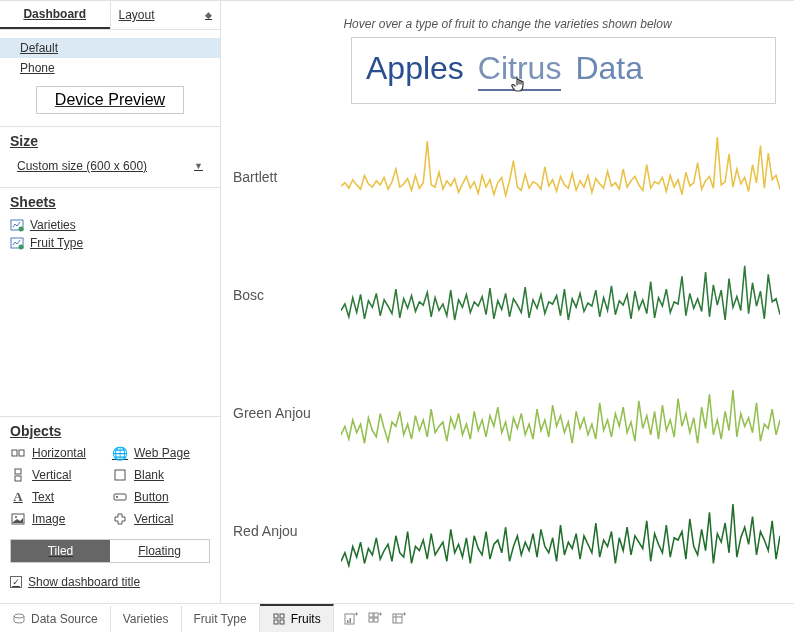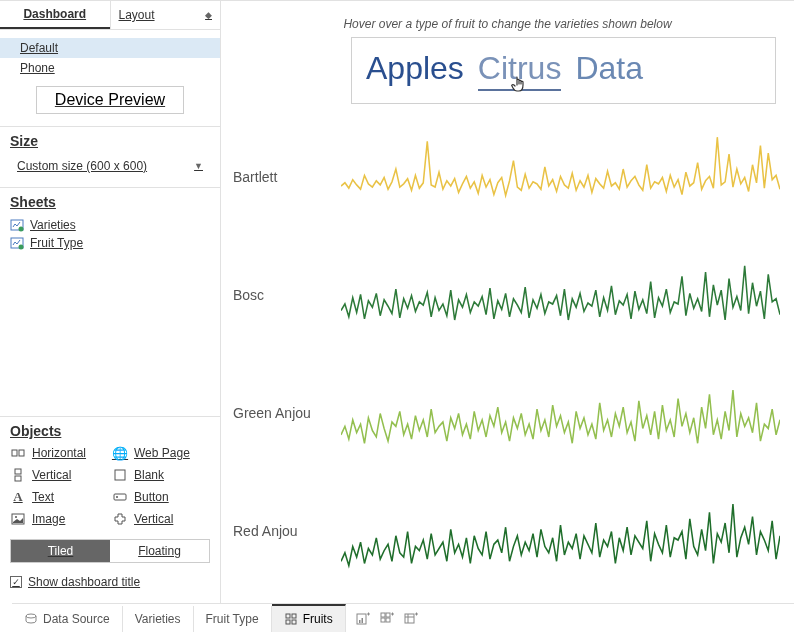--- a/index.html
+++ b/index.html
@@ -47,21 +47,21 @@
   .fruit-citrus { color: #7a92b8; position:relative; border-bottom: 2px solid #5a729c; padding-bottom:2px;}
   .fruit-pears { color: #6a88b3; }
   .cursor-icon { position:absolute; left:50%; top:66%; transform:translateX(-50%); font-size:16px; color:#333;}
 
   .chart-area { margin: 0 14px 0 0; }
   .chart-row { display: flex; align-items: center; height: 118px; }
   .chart-label { width: 120px; text-align: left; padding-left: 12px; font-size: 14px; color: #555; }
   .chart-svg { flex: 1; height: 100%; }
 
   
-  .bottom-bar { position: absolute; left:12px; right:0; bottom:0; height: 30px; border-top: 1px solid #e1e1e1; display: flex; align-items: center; background:#fff; }
+  .bottom-bar { position: absolute; left:0; right:0; bottom:0; height: 30px; border-top: 1px solid #e1e1e1; display: flex; align-items: center; background:#fff; }
   .btab { padding: 6px 12px; font-size: 12px; border-right: 1px solid #e1e1e1; cursor: pointer; display:flex; align-items:center; gap:5px; color:#555;}
   .btab.active { background: #f0f0f0; color:#000; border-top:2px solid #333; margin-top:-1px;}
   .btab-icons { display:flex; gap:10px; padding:0 10px; color:#666; font-size:13px;}
   .mini-icon{width:14px;height:14px;display:inline-flex;align-items:center;justify-content:center;}
 
   .sheets-flex{flex:1; display:flex; flex-direction:column;}
   .sheets-top{padding:6px 10px;}
   .spacer{flex:1;}
 </style>
 </head>

